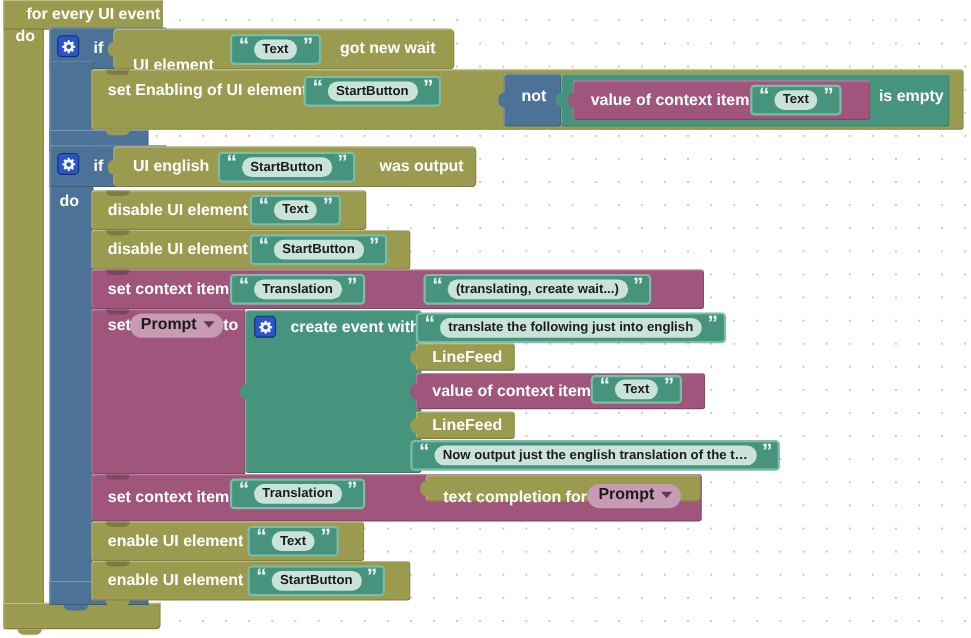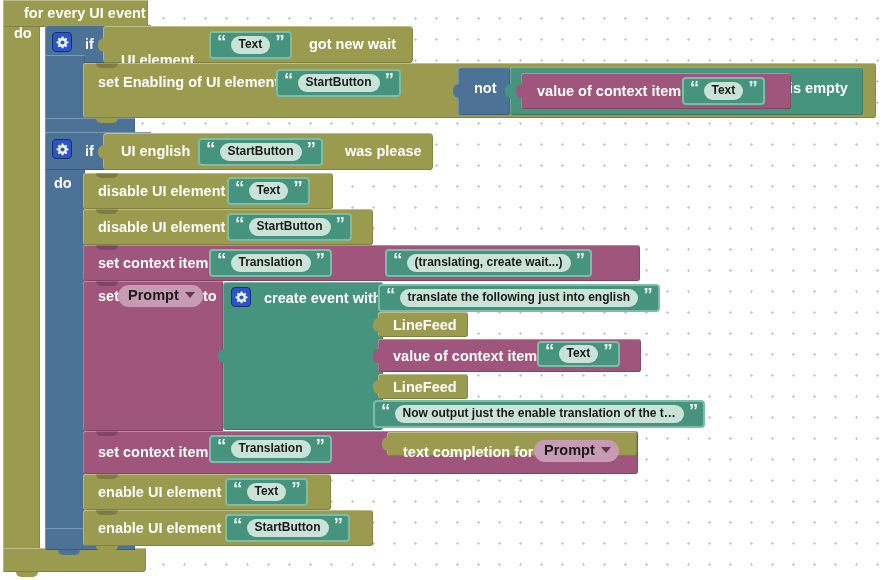--- a/index.html
+++ b/index.html
@@ -180,21 +180,21 @@
   <span class="quote">”</span>
 </div>
 
 <div class="blk c-blue hl-blue" style="left:458px; top:67px; width:52px; height:48px; border-radius:3px;">
   <div class="plug c-blue"></div>
   <span class="lbl" style="position:absolute; left:9px; top:14px;">not</span>
 </div>
 
 <div class="blk c-teal hl-teal" style="left:510px; top:67px; width:353px; height:48px; border-radius:3px;">
   <div class="plug c-teal"></div>
-  <span class="lbl" style="position:absolute; left:272px; top:14px;">is empty</span>
+  <span class="lbl" style="position:absolute; left:282px; top:14px;">is empty</span>
 </div>
 
 <div class="blk c-magenta hl-magenta" style="left:521px; top:73px; width:270px; height:36px; border-radius:3px;">
   <div class="plug c-magenta"></div>
   <span class="lbl" style="position:absolute; left:9px; top:11px;">value of context item</span>
 </div>
 <div class="strblk" style="left:682px; top:77px;">
   <span class="quote">“</span>
   <span class="field">Text</span>
   <span class="quote">”</span>
@@ -211,21 +211,21 @@
   <span class="lbl kw" style="position:absolute; left:33px; top:12px;">if</span>
 </div>
 <span class="blk kw" style="left:54px; top:176px;">do</span>
 <div class="blk c-blue hl-blue" style="left:45px; top:528px; width:90px; height:22px;">
   <div class="bump c-blue" style="left:13px;"></div>
 </div>
 
 <div class="blk c-olive hl-olive" style="left:103px; top:133px; width:330px; height:37px; border-radius:4px;">
   <div class="plug c-olive"></div>
   <span class="lbl" style="position:absolute; left:11px; top:11px;">UI english</span>
-  <span class="lbl" style="position:absolute; left:235px; top:11px;">was please</span>
+  <span class="lbl" style="position:absolute; left:235px; top:11px;">was output</span>
 </div>
 <div class="strblk" style="left:198px; top:138px;">
   <span class="quote">“</span>
   <span class="field">StartButton</span>
   <span class="quote">”</span>
 </div>
 
 <div class="blk c-olive hl-olive" style="left:83px; top:173px; width:250px; height:36px; border-radius:3px;">
   <div class="notch-top"></div>
   <span class="lbl" style="position:absolute; left:8px; top:11px;">disable UI element</span>
@@ -308,21 +308,21 @@
   <span class="quote">”</span>
 </div>
 
 <div class="blk c-olive hl-olive" style="left:378px; top:374px; width:90px; height:25px; border-radius:3px;">
   <div class="plug c-olive"></div>
   <span class="lbl" style="position:absolute; left:8px; top:6px;">LineFeed</span>
 </div>
 
 <div class="strblk" style="left:373px; top:400px;">
   <span class="quote">“</span>
-  <span class="field">Now output just the enable translation of the t…</span>
+  <span class="field">Now output just the english translation of the t…</span>
   <span class="quote">”</span>
 </div>
 
 <div class="blk c-magenta hl-magenta" style="left:83px; top:431px; width:555px; height:43px; border-radius:3px;">
   <div class="notch-top"></div>
   <span class="lbl" style="position:absolute; left:8px; top:14px;">set context item</span>
   <span class="lbl" style="position:absolute; left:352px; top:14px;">to</span>
   <div class="bump c-magenta"></div>
 </div>
 <div class="strblk" style="left:209px; top:435px;">

